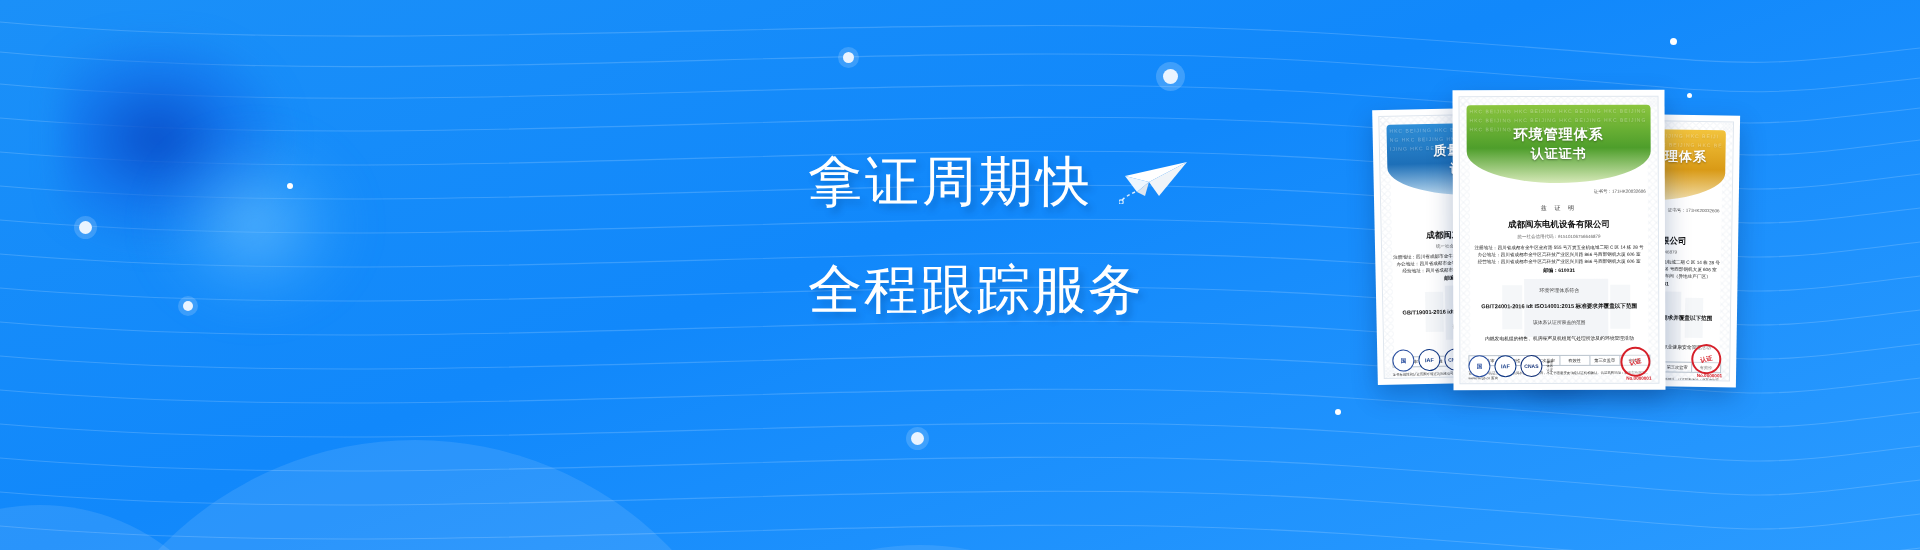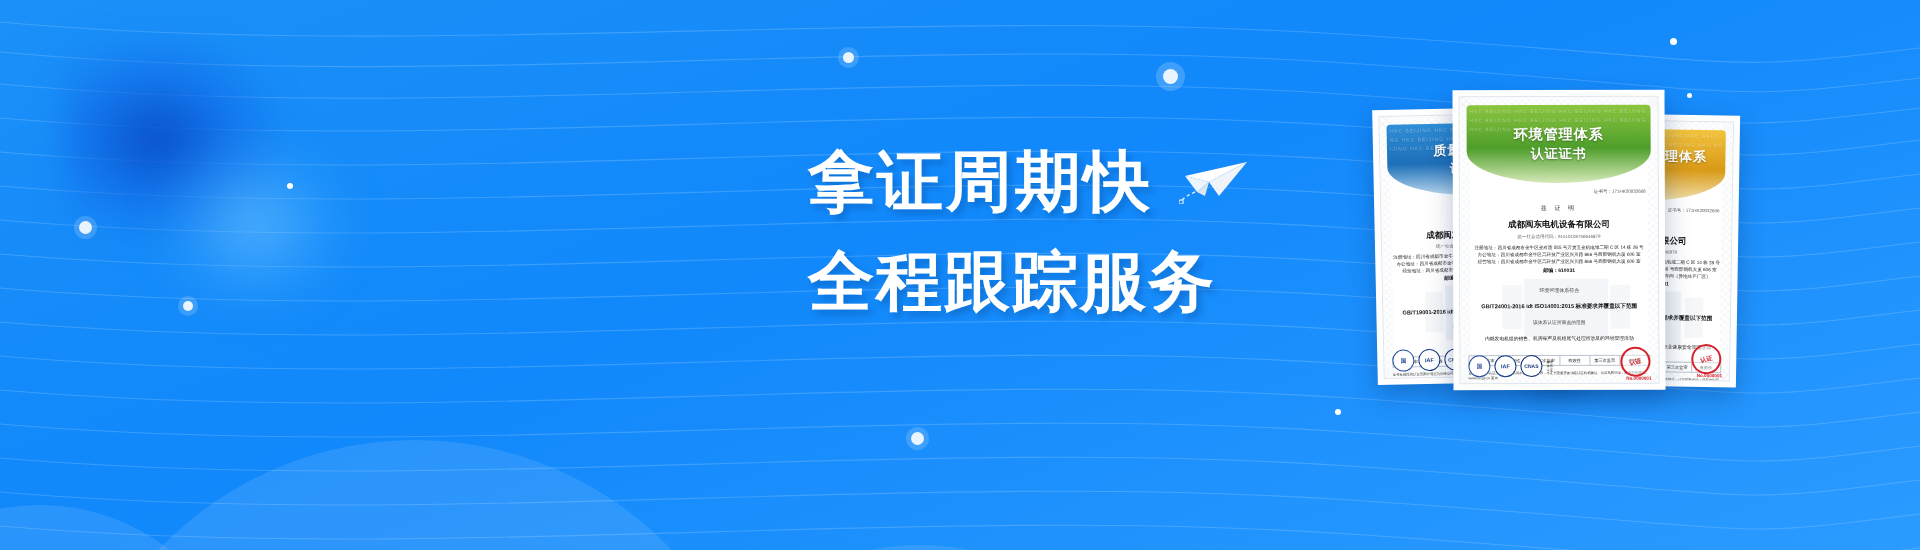--- a/index.html
+++ b/index.html
@@ -38,28 +38,28 @@
   .dot.tiny{box-shadow:none;background:#ffffff;}
 
   
   .headline{
     position:absolute;left:808px;top:142px;width:520px;
     z-index:6;
   }
   .hl-row{display:flex;align-items:center;}
   .hl-line{
     color:#ffffff;
-    font-size:66px;
+    font-size:54px;
     line-height:78px;
-    font-weight:700;
+    font-weight:400;
     letter-spacing:3px;
     text-shadow:4px 5px 6px rgba(0,58,130,.30);
     white-space:nowrap;
   }
-  .hl-line.second{margin-top:22px;letter-spacing:2px;}
+  .hl-line.second{margin-top:30px;letter-spacing:2px;}
   .plane{margin-left:26px;margin-top:-6px;}
 
   
   .certs{position:absolute;left:1375px;top:78px;width:545px;height:340px;z-index:5;}
   .cert{
     position:absolute;background:#ffffff;
     box-shadow:0 10px 26px rgba(0,40,100,.30);
     overflow:hidden;
   }
   .cert .inner{

